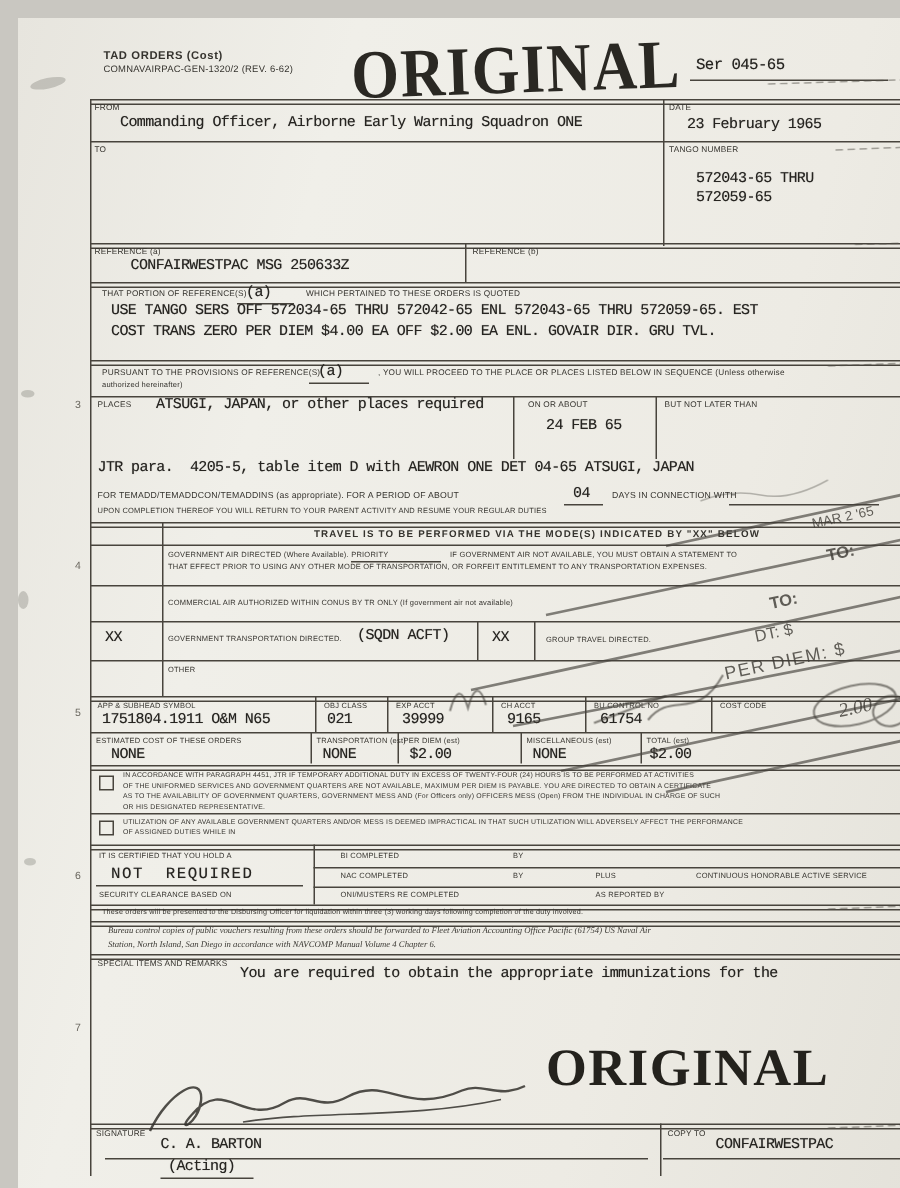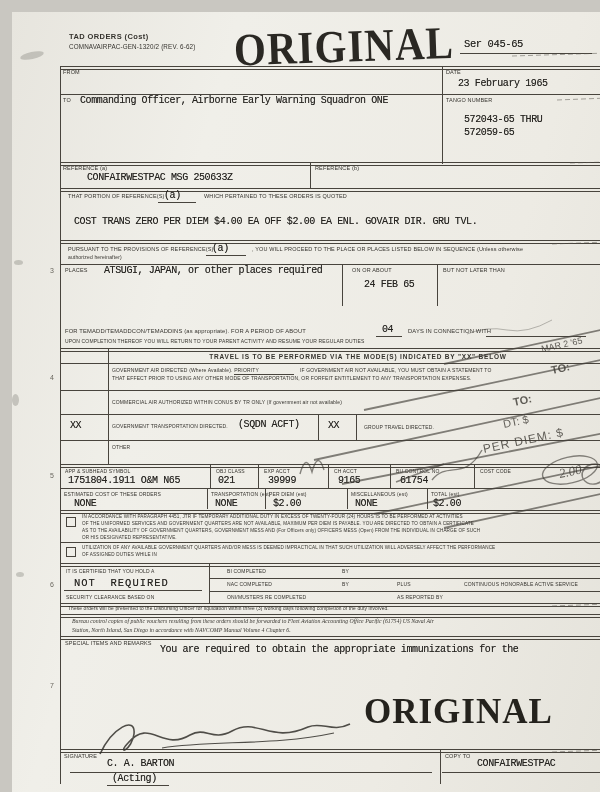--- a/index.html
+++ b/index.html
@@ -34,21 +34,21 @@
   <div class="lbl" style="left:57px;top:31px;font-size:6.3px">COMNAVAIRPAC-GEN-1320/2 (REV. 6-62)</div>
   <div class="stamp" style="left:222px;top:10px;font-size:41px;letter-spacing:1px;transform:rotate(-2deg) scaleY(1.12);opacity:.92">ORIGINAL</div>
   <div class="typed" style="left:452px;top:27px;font-size:10.5px">Ser 045-65</div>
   <div class="hline" style="left:448px;top:41px;width:132px"></div>
 
   <div class="dbl" style="left:48px;top:54px;width:548px"></div>
   <div class="vline" style="left:48px;top:54px;height:718px"></div>
 
   <div class="vline" style="left:430px;top:54px;height:98px"></div>
   <div class="lbl" style="left:51px;top:57px">FROM</div>
-  <div class="typed" style="left:68px;top:84px">Commanding Officer, Airborne Early Warning Squadron ONE</div>
+  <div class="typed" style="left:68px;top:66px">Commanding Officer, Airborne Early Warning Squadron ONE</div>
   <div class="lbl" style="left:434px;top:57px">DATE</div>
   <div class="typed" style="left:446px;top:67px">23 February 1965</div>
   <div class="hline" style="left:48px;top:82px;width:382px"></div>
   <div class="hline" style="left:430px;top:82px;width:166px"></div>
 
   <div class="lbl" style="left:51px;top:85px">TO</div>
   <div class="lbl" style="left:434px;top:85px">TANGO NUMBER</div>
   <div class="typed" style="left:452px;top:103px">572043-65 THRU</div>
   <div class="typed" style="left:452px;top:116px">572059-65</div>
   <div class="dbl" style="left:48px;top:150px;width:548px"></div>
@@ -56,33 +56,35 @@
   <div class="lbl" style="left:51px;top:153px">REFERENCE (a)</div>
   <div class="typed" style="left:75px;top:161px">CONFAIRWESTPAC MSG 250633Z</div>
   <div class="vline" style="left:298px;top:150px;height:26px"></div>
   <div class="lbl" style="left:303px;top:153px">REFERENCE (b)</div>
   <div class="dbl" style="left:48px;top:176px;width:548px"></div>
 
   <div class="lbl" style="left:56px;top:181px">THAT PORTION OF REFERENCE(S)</div>
   <div class="typed" style="left:152px;top:179px">(a)</div>
   <div class="hline" style="left:146px;top:190px;width:38px"></div>
   <div class="lbl" style="left:192px;top:181px">WHICH PERTAINED TO THESE ORDERS IS QUOTED</div>
+  <div class="typed" style="left:62px;top:191px">USE TANGO SERS OFF 572034-65 THRU 572042-65 ENL 572043-65 THRU 572059-65. EST</div>
   <div class="typed" style="left:62px;top:205px">COST TRANS ZERO PER DIEM $4.00 EA OFF $2.00 EA ENL. GOVAIR DIR. GRU TVL.</div>
   <div class="dbl" style="left:48px;top:228px;width:548px"></div>
 
   <div class="lbl" style="left:56px;top:234px">PURSUANT TO THE PROVISIONS OF REFERENCE(S)</div>
   <div class="typed" style="left:200px;top:232px">(a)</div>
   <div class="hline" style="left:194px;top:243px;width:40px"></div>
   <div class="lbl" style="left:240px;top:234px">, YOU WILL PROCEED TO THE PLACE OR PLACES LISTED BELOW IN SEQUENCE (Unless otherwise</div>
   <div class="lbl lbl5" style="left:56px;top:242px">authorized hereinafter)</div>
   <div class="hline" style="left:48px;top:252px;width:548px"></div>
 
   <div class="mnum" style="left:38px;top:255px">3</div>
   <div class="lbl" style="left:53px;top:255px">PLACES</div>
   <div class="typed" style="left:92px;top:254px">ATSUGI, JAPAN, or other places required</div>
+  <div class="typed" style="left:53px;top:296px">JTR para.  4205-5, table item D with AEWRON ONE DET 04-65 ATSUGI, JAPAN</div>
   <div class="vline" style="left:330px;top:252px;height:42px"></div>
   <div class="vline" style="left:425px;top:252px;height:42px"></div>
   <div class="lbl" style="left:340px;top:255px">ON OR ABOUT</div>
   <div class="typed" style="left:352px;top:268px">24 FEB 65</div>
   <div class="lbl" style="left:431px;top:255px">BUT NOT LATER THAN</div>
 
   <div class="lbl" style="left:53px;top:316px;font-size:5.8px">FOR TEMADD/TEMADDCON/TEMADDINS (as appropriate).  FOR A PERIOD OF ABOUT</div>
   <div class="typed" style="left:370px;top:313px">04</div>
   <div class="hline" style="left:364px;top:324px;width:26px"></div>
   <div class="lbl" style="left:396px;top:316px;font-size:5.8px">DAYS IN CONNECTION WITH</div>

